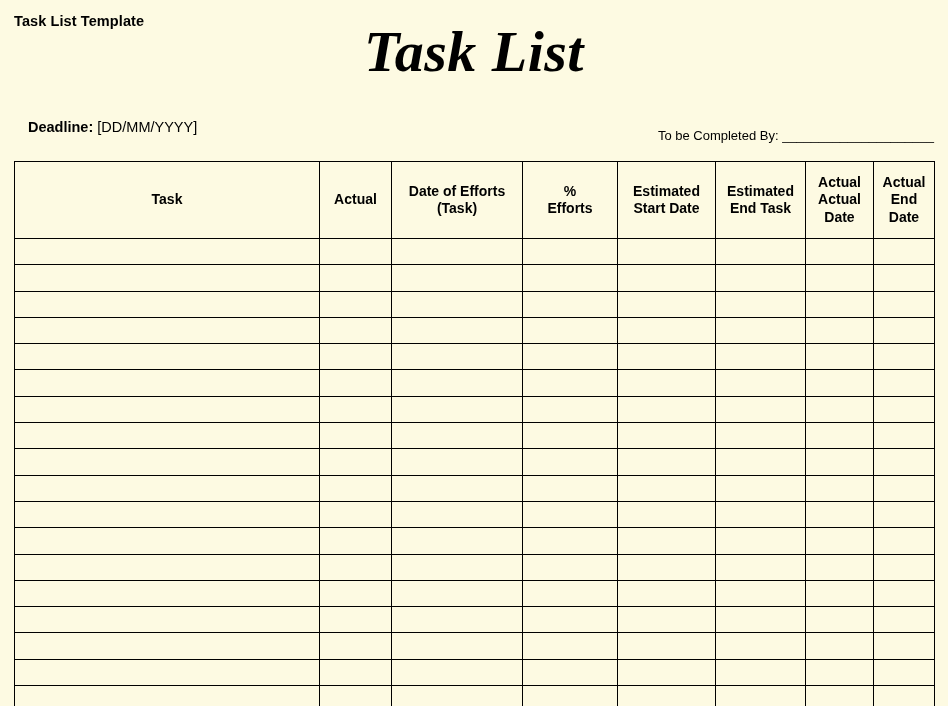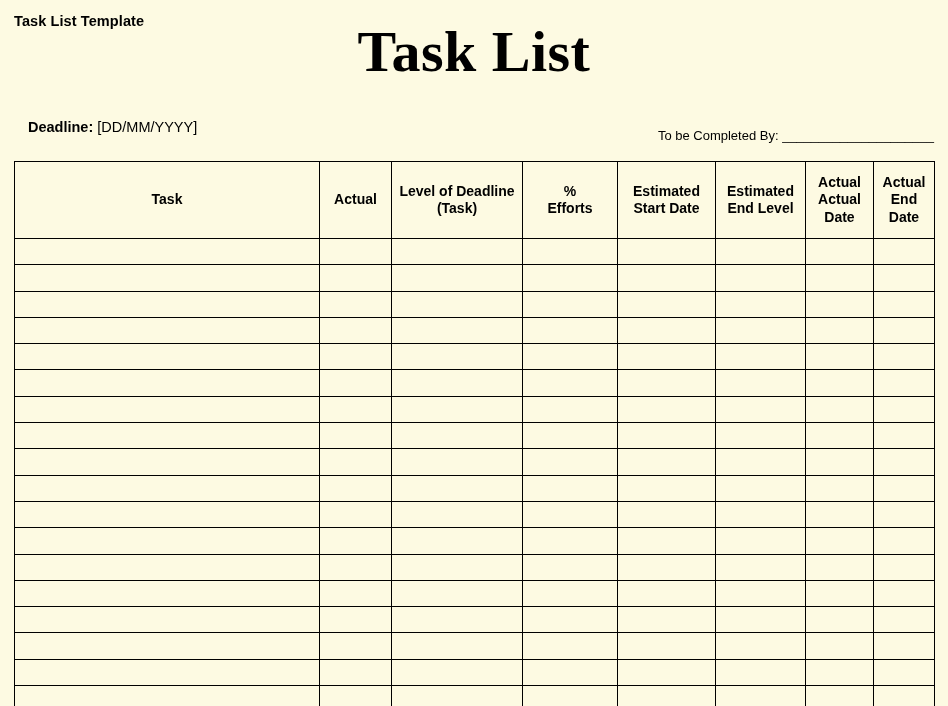--- a/index.html
+++ b/index.html
@@ -32,20 +32,21 @@
   .doc-title {
     position: absolute;
     left: 0;
     right: 0;
     top: 18px;
     text-align: center;
     font-family: "Liberation Serif", serif;
     font-size: 58px;
     font-weight: bold;
     letter-spacing: 0.5px;
+    font-style: italic;
   }
   .deadline {
     position: absolute;
     left: 28px;
     top: 119px;
     font-size: 14.5px;
   }
   .deadline .dl-label {
     font-weight: bold;
     margin-top: 12px;
@@ -124,34 +125,34 @@
     </colgroup>
     <thead>
       <tr>
         <th>
           <div>Task</div>
         </th>
         <th>
           <div>Actual</div>
         </th>
         <th>
-          <div>Level of Deadline</div>
+          <div>Date of Efforts</div>
           <div>(Task)</div>
         </th>
         <th>
           <div>%</div>
           <div>Efforts</div>
         </th>
         <th>
           <div>Estimated</div>
           <div>Start Date</div>
         </th>
         <th>
           <div>Estimated</div>
-          <div>End Level</div>
+          <div>End Task</div>
         </th>
         <th>
           <div>Actual</div>
           <div>Actual</div>
           <div>Date</div>
         </th>
         <th>
           <div>Actual</div>
           <div>End</div>
           <div>Date</div>

